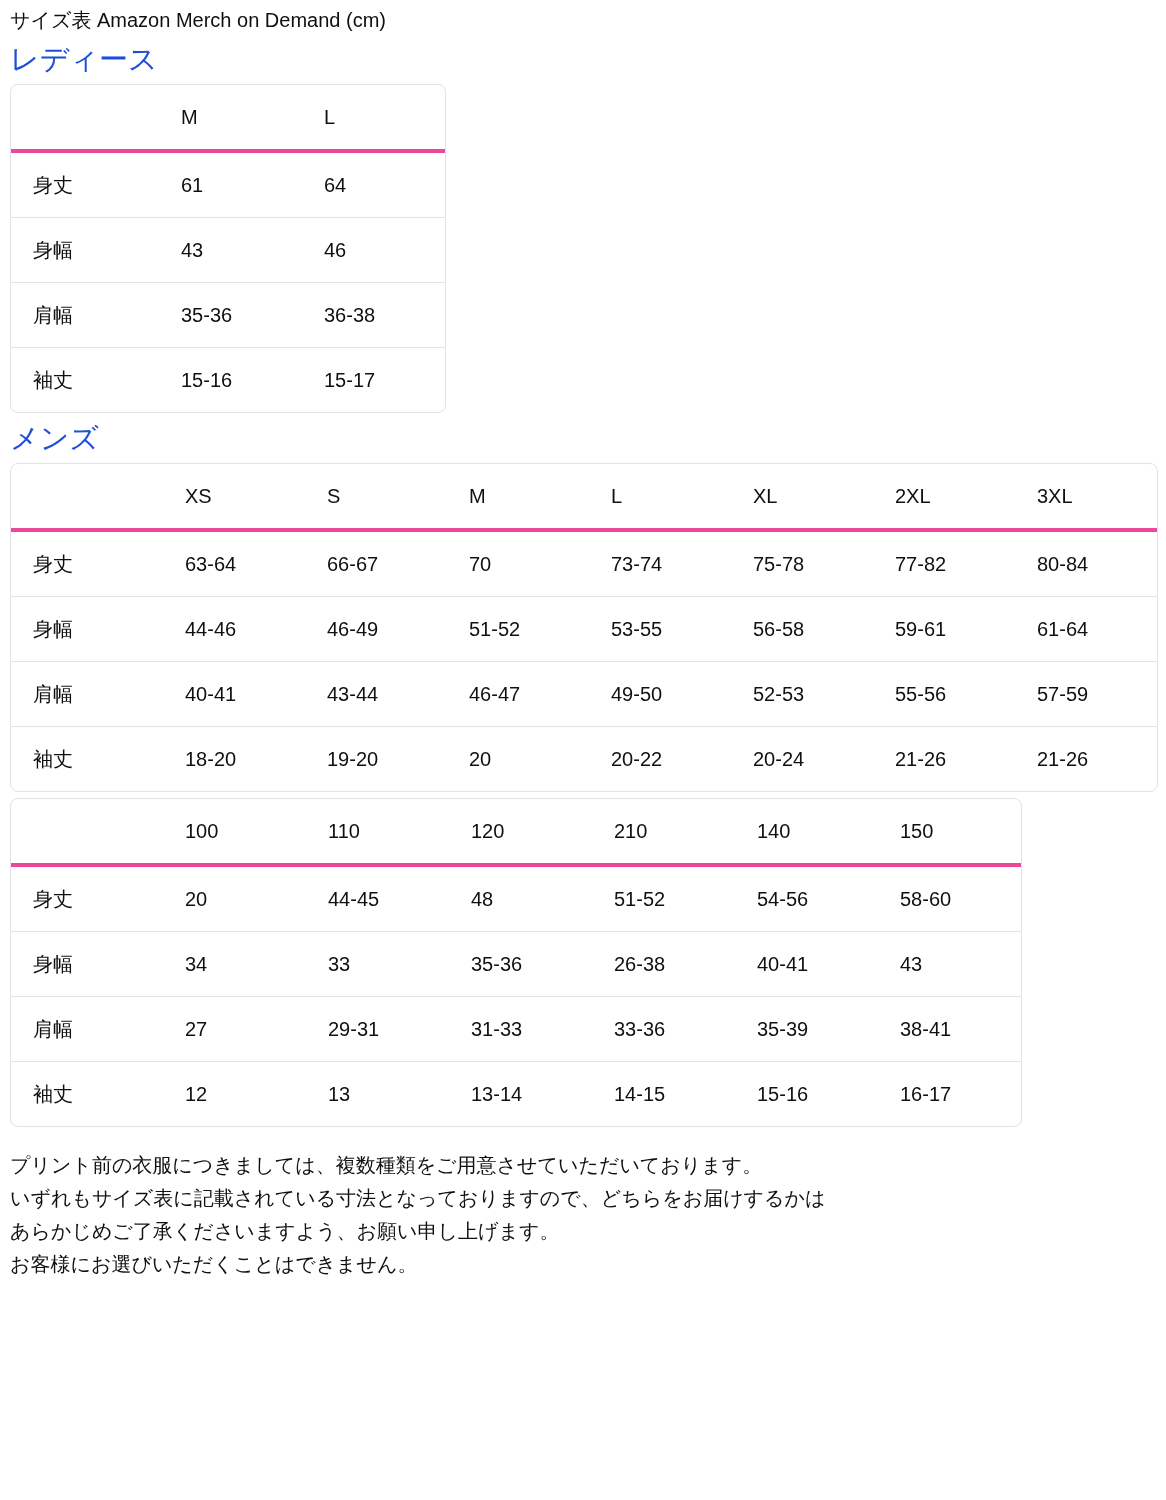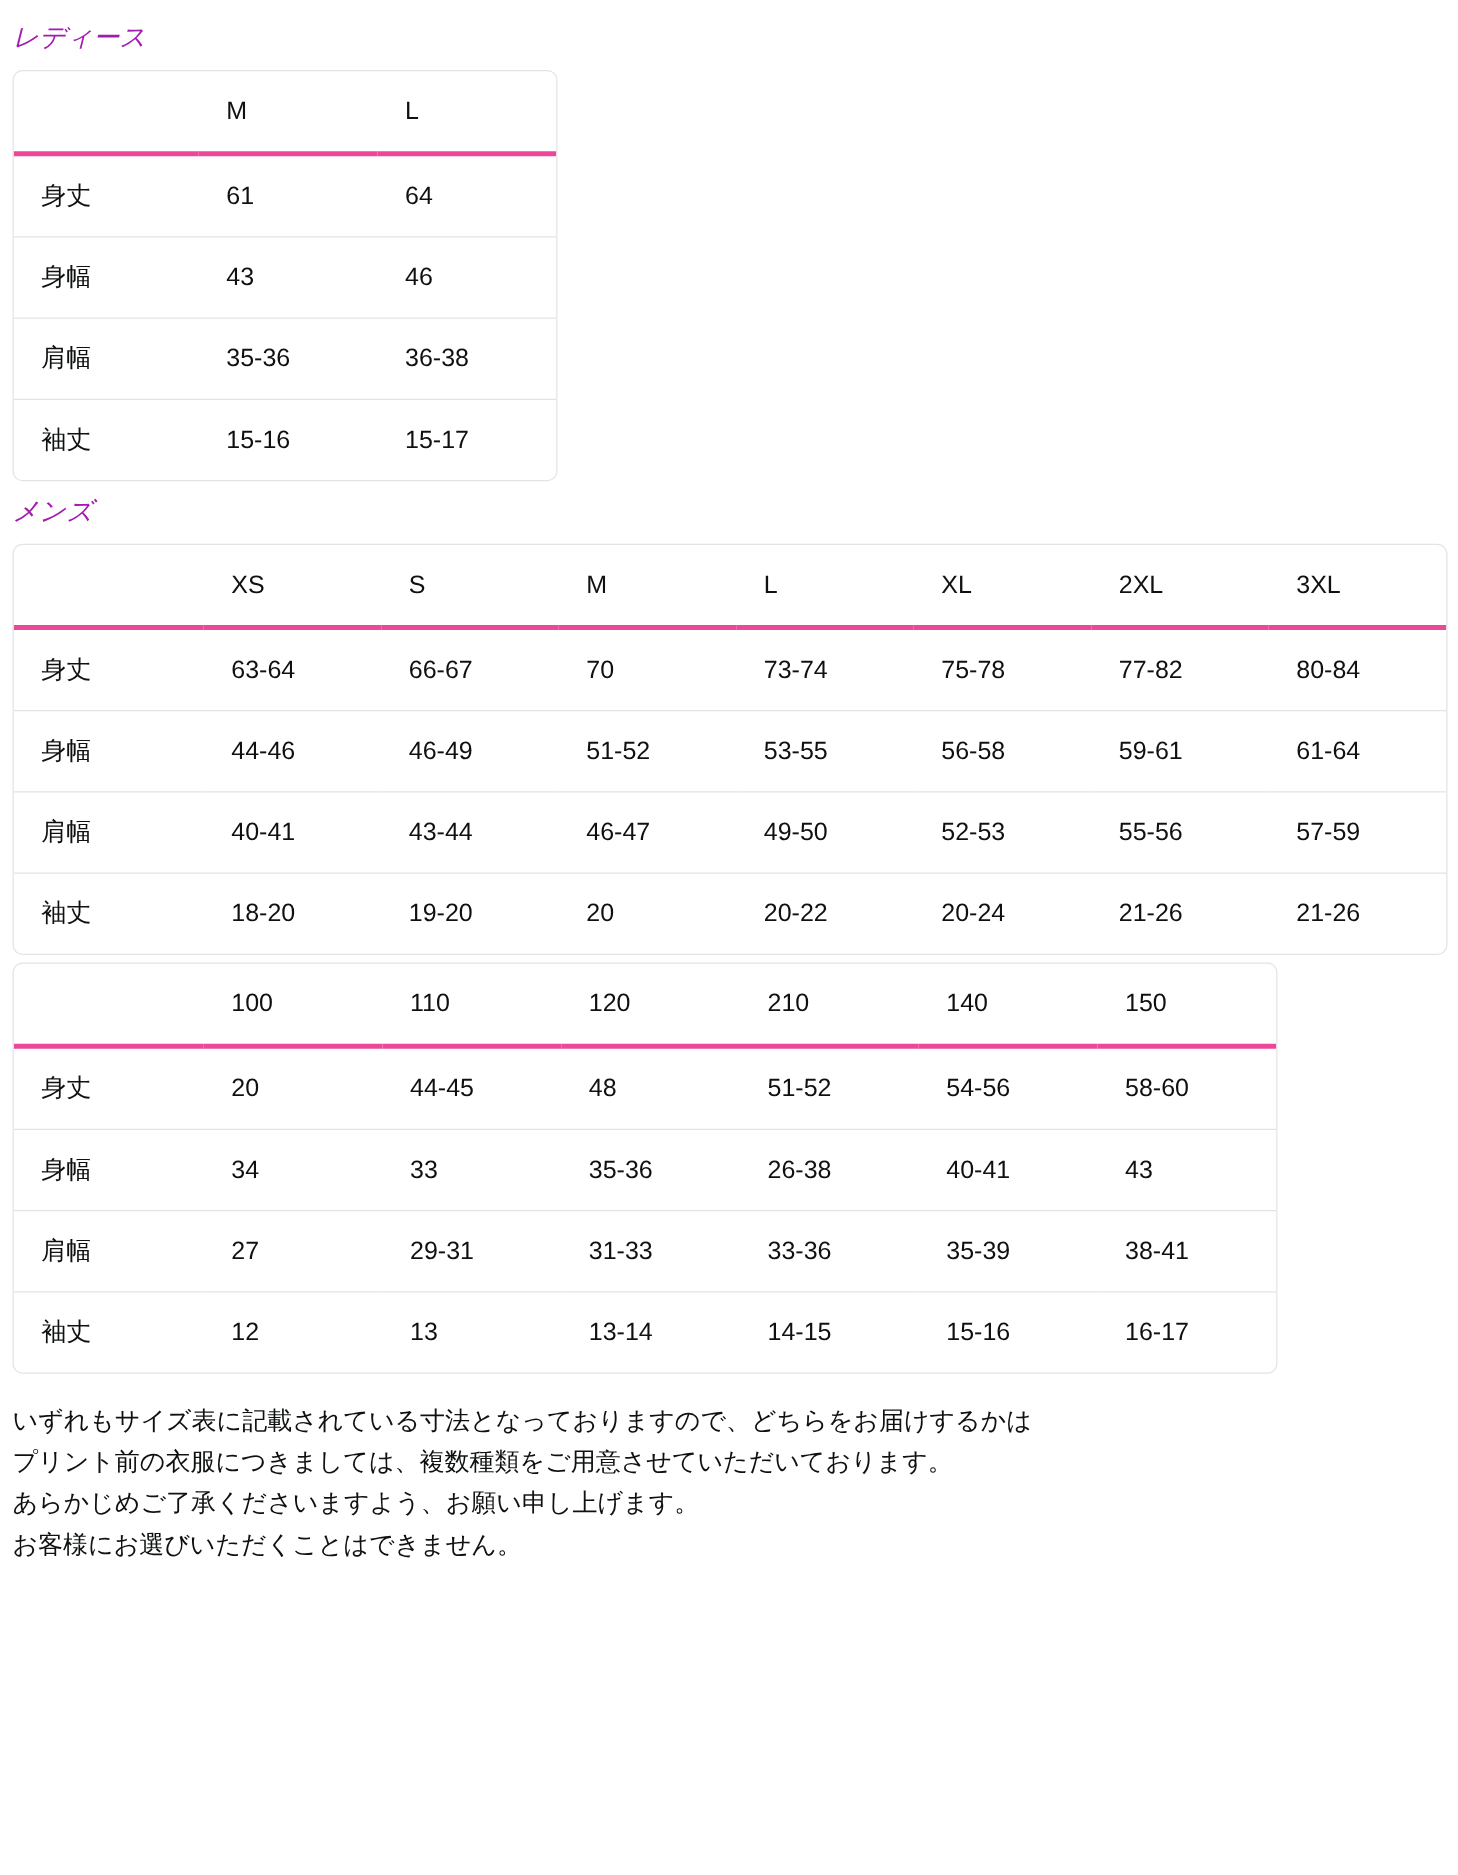--- a/index.html
+++ b/index.html
@@ -20,26 +20,25 @@
     padding: 6px 10px 0 10px;
   }
   .doc-title {
     font-size: 20px;
     line-height: 28px;
     color: #0f1111;
     margin: 0 0 6px 0;
     font-weight: 400;
   }
   .section-title {
-    font-size: 21px;
+    font-size: 29px;
     line-height: 34px;
     margin: 8px 0 8px 0;
     font-weight: 400;
-    color: #a21caf;
-    font-style: italic;
+    color: #1d4ed8;
   }
   .table-wrap {
     border: 1px solid #e3e3e3;
     border-radius: 8px;
     overflow: hidden;
     background: #fff;
     margin-bottom: 6px;
   }
   table.size-table {
     border-collapse: collapse;
@@ -87,20 +86,21 @@
     line-height: 33px;
     color: #0f1111;
   }
   .note div { white-space: nowrap; }
 </style>
 </head>
 <body>
 
 <div class="page">
 
+  <div class="doc-title">サイズ表 Amazon Merch on Demand (cm)</div>
 
   <div class="section-title">レディース</div>
   <div class="table-wrap wrap-ladies">
     <table class="size-table tbl-ladies">
       <colgroup>
           <col class="c0">
           <col class="c1">
           <col class="c2">
         </colgroup>
       <thead>
@@ -262,19 +262,19 @@
           <td>13-14</td>
           <td>14-15</td>
           <td>15-16</td>
           <td>16-17</td>
         </tr>
       </tbody>
     </table>
   </div>
 
   <div class="note">
+    <div>プリント前の衣服につきましては、複数種類をご用意させていただいております。</div>
     <div>いずれもサイズ表に記載されている寸法となっておりますので、どちらをお届けするかは</div>
-    <div>プリント前の衣服につきましては、複数種類をご用意させていただいております。</div>
     <div>あらかじめご了承くださいますよう、お願い申し上げます。</div>
     <div>お客様にお選びいただくことはできません。</div>
   </div>
 
 </div>
 
 </body></html>

